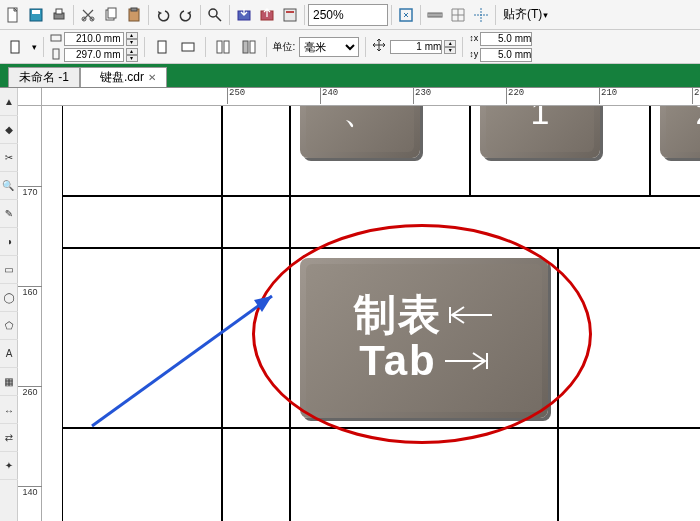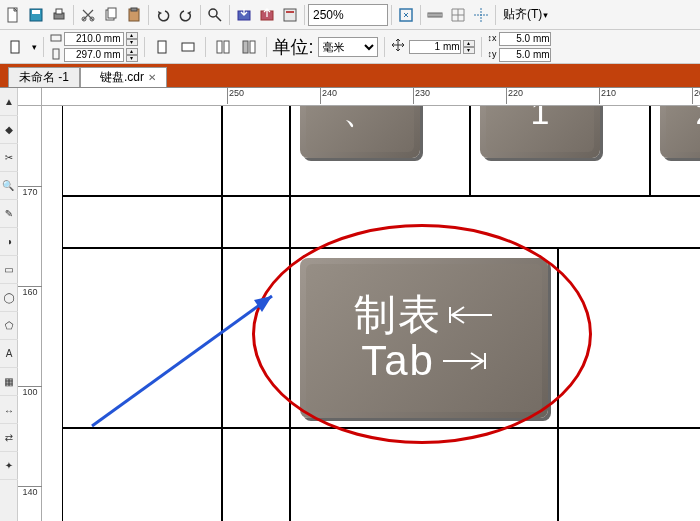--- a/index.html
+++ b/index.html
@@ -9,46 +9,46 @@
   .sep { width:1px; height:20px; background:#ccc; margin:0 2px; }
   .zoom-select { height:22px; width:80px; border:1px solid #999; background:#fff; font-size:12px; padding:0 4px; }
   .snap-label { font-size:12px; margin-left:4px; }
 
   .propbar { display:flex; align-items:center; height:34px; background:#f5f5f5; border-bottom:1px solid #ccc; padding:0 2px; gap:4px; }
   .dim-group { display:flex; flex-direction:column; font-size:10px; line-height:1; gap:2px; }
   .dim-row { display:flex; align-items:center; gap:2px; }
   .dim-input { width:60px; height:14px; font-size:10px; border:1px solid #999; background:#fff; text-align:right; padding-right:2px; }
   .spinbtns { display:flex; flex-direction:column; }
   .spin { width:12px; height:7px; font-size:6px; border:1px solid #999; background:#eee; display:flex; align-items:center; justify-content:center; cursor:pointer; }
-  .unit-label { font-size:18px; }
+  .unit-label { font-size:10px; }
   .unit-select { height:20px; width:60px; border:1px solid #999; background:#fff; font-size:11px; }
   .nudge-input { width:52px; height:14px; font-size:10px; border:1px solid #999; background:#fff; text-align:right; }
 
-  .tabstrip { height:24px; background:#c2410c; display:flex; align-items:flex-end; padding-left:8px; border-bottom:1px solid #888; }
+  .tabstrip { height:24px; background:#15803d; display:flex; align-items:flex-end; padding-left:8px; border-bottom:1px solid #888; }
   .tab { height:20px; padding:0 10px; font-size:12px; background:#eee; border:1px solid #999; border-bottom:none; display:flex; align-items:center; gap:4px; cursor:pointer; }
   .tab.active { background:#fff;padding-left:19px; }
   .tab .close { font-size:10px; color:#666; }
 
   .workspace { position:absolute; left:0; top:88px; right:0; bottom:0; display:flex; }
   .toolbox { width:18px; background:#f0f0f0; border-right:1px solid #ccc; display:flex; flex-direction:column; }
   .tool { width:18px; height:28px; display:flex; align-items:center; justify-content:center; font-size:10px; color:#333; border-bottom:1px solid #ddd; cursor:pointer; }
 
   .canvas-wrap { flex:1; position:relative; background:#f0f0f0; }
   .ruler-h { position:absolute; left:24px; top:0; right:0; height:18px; background:#fff; border-bottom:1px solid #aaa; }
-  .ruler-h .tick { position:absolute; top:0; height:16px; border-left:1px solid #888; font-size:9px; color:#333; padding-left:1px; }
+  .ruler-h .tick { position:absolute; top:0; height:16px; border-left:1px solid #888; font-size:9px; color:#333; padding-left:1px;font-family:Liberation Mono, monospace; }
   .ruler-v { position:absolute; left:0; top:18px; width:24px; bottom:0; background:#fff; border-right:1px solid #aaa; }
   .ruler-v .tick { position:absolute; left:0; width:24px; border-top:1px solid #888; font-size:9px; color:#333; text-align:center; }
   .ruler-corner { position:absolute; left:0; top:0; width:24px; height:18px; background:#fff; border-right:1px solid #aaa; border-bottom:1px solid #aaa; }
 
   .canvas { position:absolute; left:24px; top:18px; right:0; bottom:0; background:#fff; overflow:hidden; }
   .gridcell { position:absolute; border:1px solid #000; background:#fff; }
   .key { position:absolute; border-radius:8px; background:linear-gradient(135deg,#a09890 0%,#6a635c 100%); box-shadow:3px 3px 0 #666; }
   .key-face { position:absolute; inset:6px; border-radius:6px; background:linear-gradient(135deg,#968e85 0%,#756d65 100%); color:#fff; display:flex; flex-direction:column; align-items:center; justify-content:center; font-family:"SimSun",serif; }
   .key-face.small { font-size:34px; }
-  .tab-key-line { font-size:42px; line-height:1.1; letter-spacing:2px; display:flex; align-items:center; gap:6px; }
+  .tab-key-line { font-size:42px; line-height:1.1; letter-spacing:2px; display:flex; align-items:center; gap:6px;font-weight:bold; }
   .tab-arrow-svg { width:46px; height:24px; }
 
   .red-ellipse { position:absolute; border:3px solid #c00; border-radius:50%; }
   .blue-arrow { position:absolute; }
 
   svg.icon { width:16px; height:16px; }
 </style>
 </head>
 <body>
 
@@ -278,21 +278,21 @@
       <div class="tick" style="left:185px;">250</div>
       <div class="tick" style="left:278px;">240</div>
       <div class="tick" style="left:371px;">230</div>
       <div class="tick" style="left:464px;text-align:right;">220</div>
       <div class="tick" style="left:557px;">210</div>
       <div class="tick" style="left:650px;">200</div>
     </div>
     <div class="ruler-v">
       <div class="tick" style="top:80px;">170</div>
       <div class="tick" style="top:180px;">160</div>
-      <div class="tick" style="top:280px;">100</div>
+      <div class="tick" style="top:280px;">260</div>
       <div class="tick" style="top:380px;">140</div>
     </div>
     <div class="canvas">
       <div class="gridcell" style="left:20px; top:-10px; width:160px; height:100px; background:transparent; border-top:none;"></div>
       <div class="gridcell" style="left:180px; top:-10px; width:68px; height:100px; background:transparent; border-top:none;"></div>
       <div class="gridcell" style="left:248px; top:-10px; width:180px; height:100px; border-top:none;"></div>
       <div class="gridcell" style="left:428px; top:-10px; width:180px; height:100px; border-top:none;"></div>
       <div class="gridcell" style="left:608px; top:-10px; width:100px; height:100px; border-top:none;"></div>
 
       <div class="gridcell" style="left:20px; top:90px; width:160px; height:52px; background:transparent;"></div>

